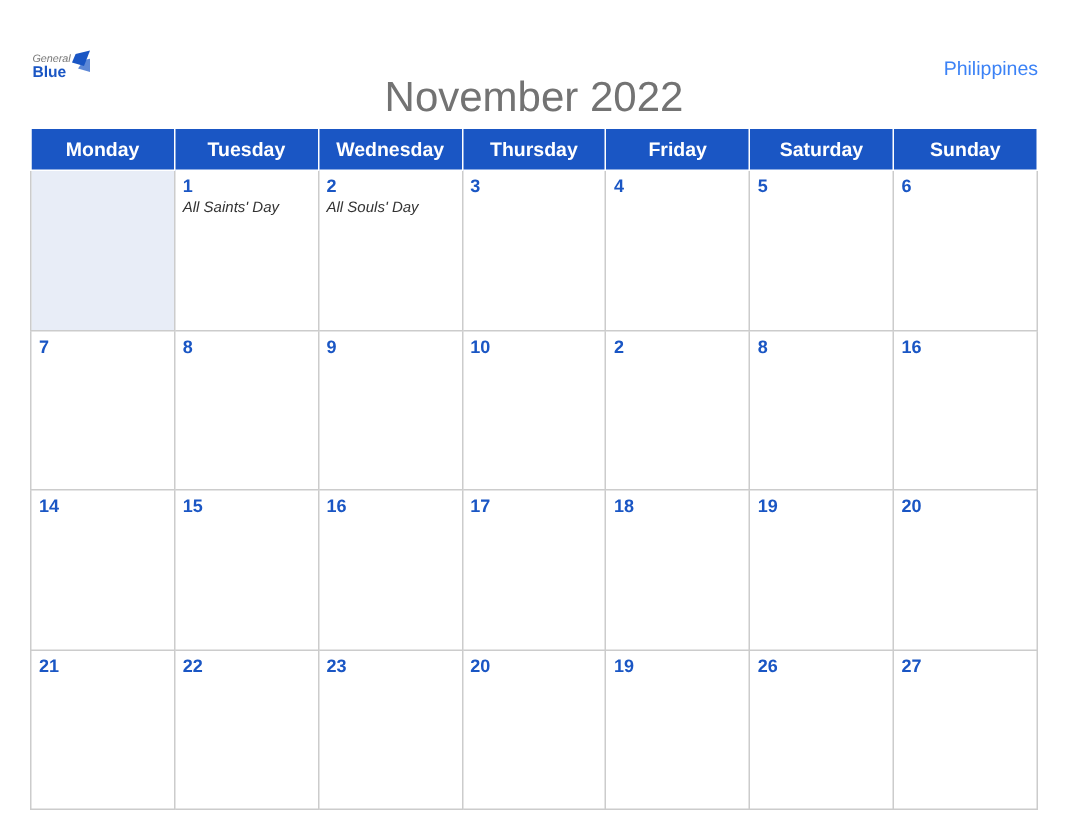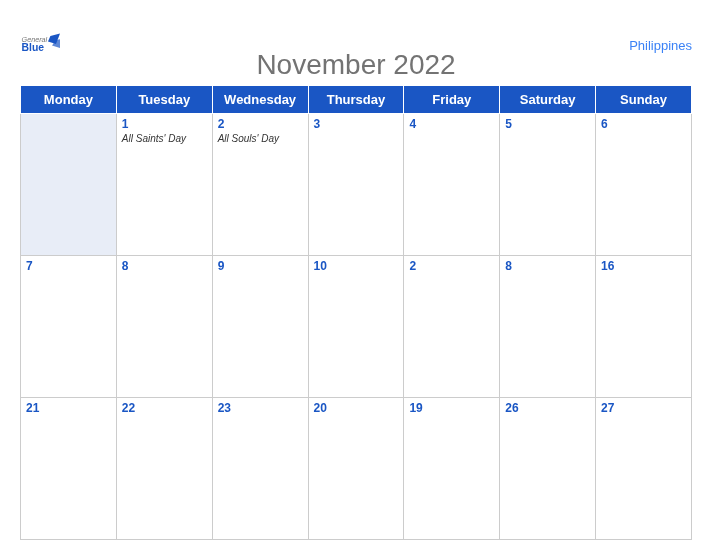--- a/index.html
+++ b/index.html
@@ -171,20 +171,43 @@
         </td>
         <td>
           <span class="day-number">8</span>
         </td>
         <td>
           <span class="day-number">16</span>
         </td>
       </tr>
       <tr>
         <td>
+          <span class="day-number">14</span>
+        </td>
+        <td>
+          <span class="day-number">15</span>
+        </td>
+        <td>
+          <span class="day-number">16</span>
+        </td>
+        <td>
+          <span class="day-number">17</span>
+        </td>
+        <td>
+          <span class="day-number">18</span>
+        </td>
+        <td>
+          <span class="day-number">19</span>
+        </td>
+        <td>
+          <span class="day-number">20</span>
+        </td>
+      </tr>
+      <tr>
+        <td>
           <span class="day-number">21</span>
         </td>
         <td>
           <span class="day-number">22</span>
         </td>
         <td>
           <span class="day-number">23</span>
         </td>
         <td>
           <span class="day-number">20</span>

